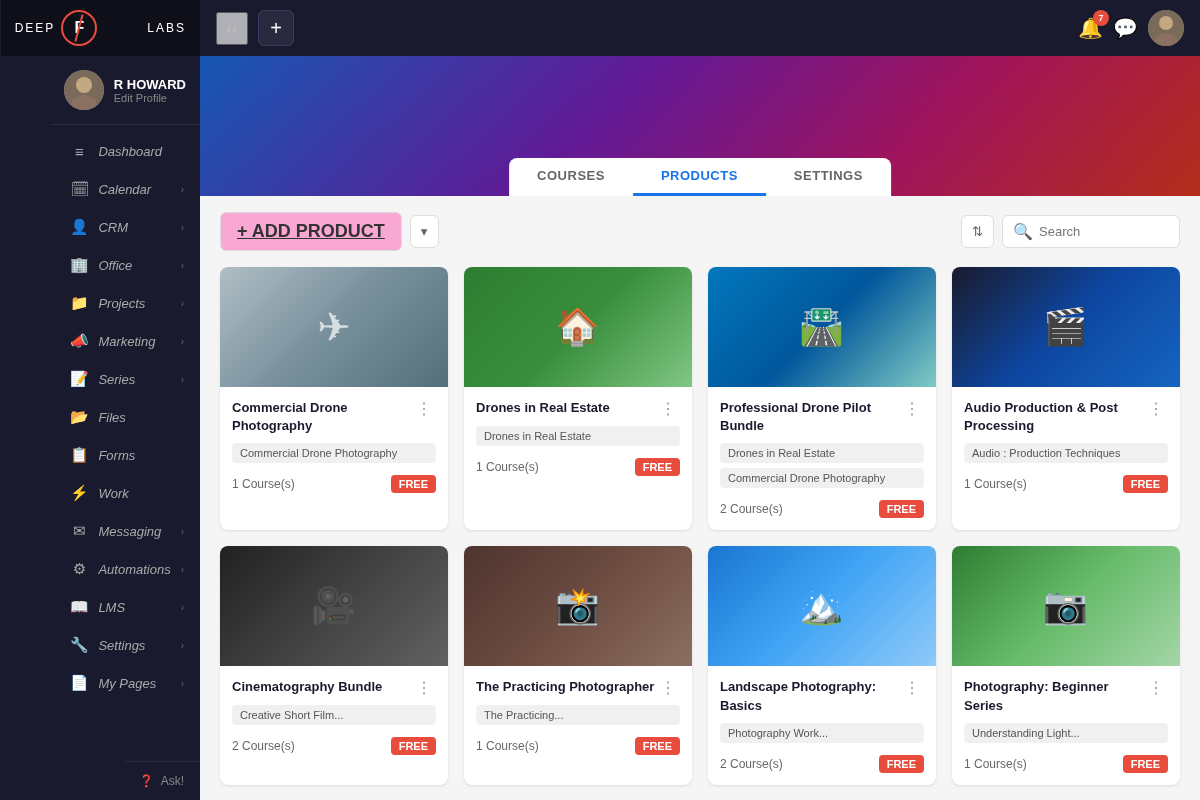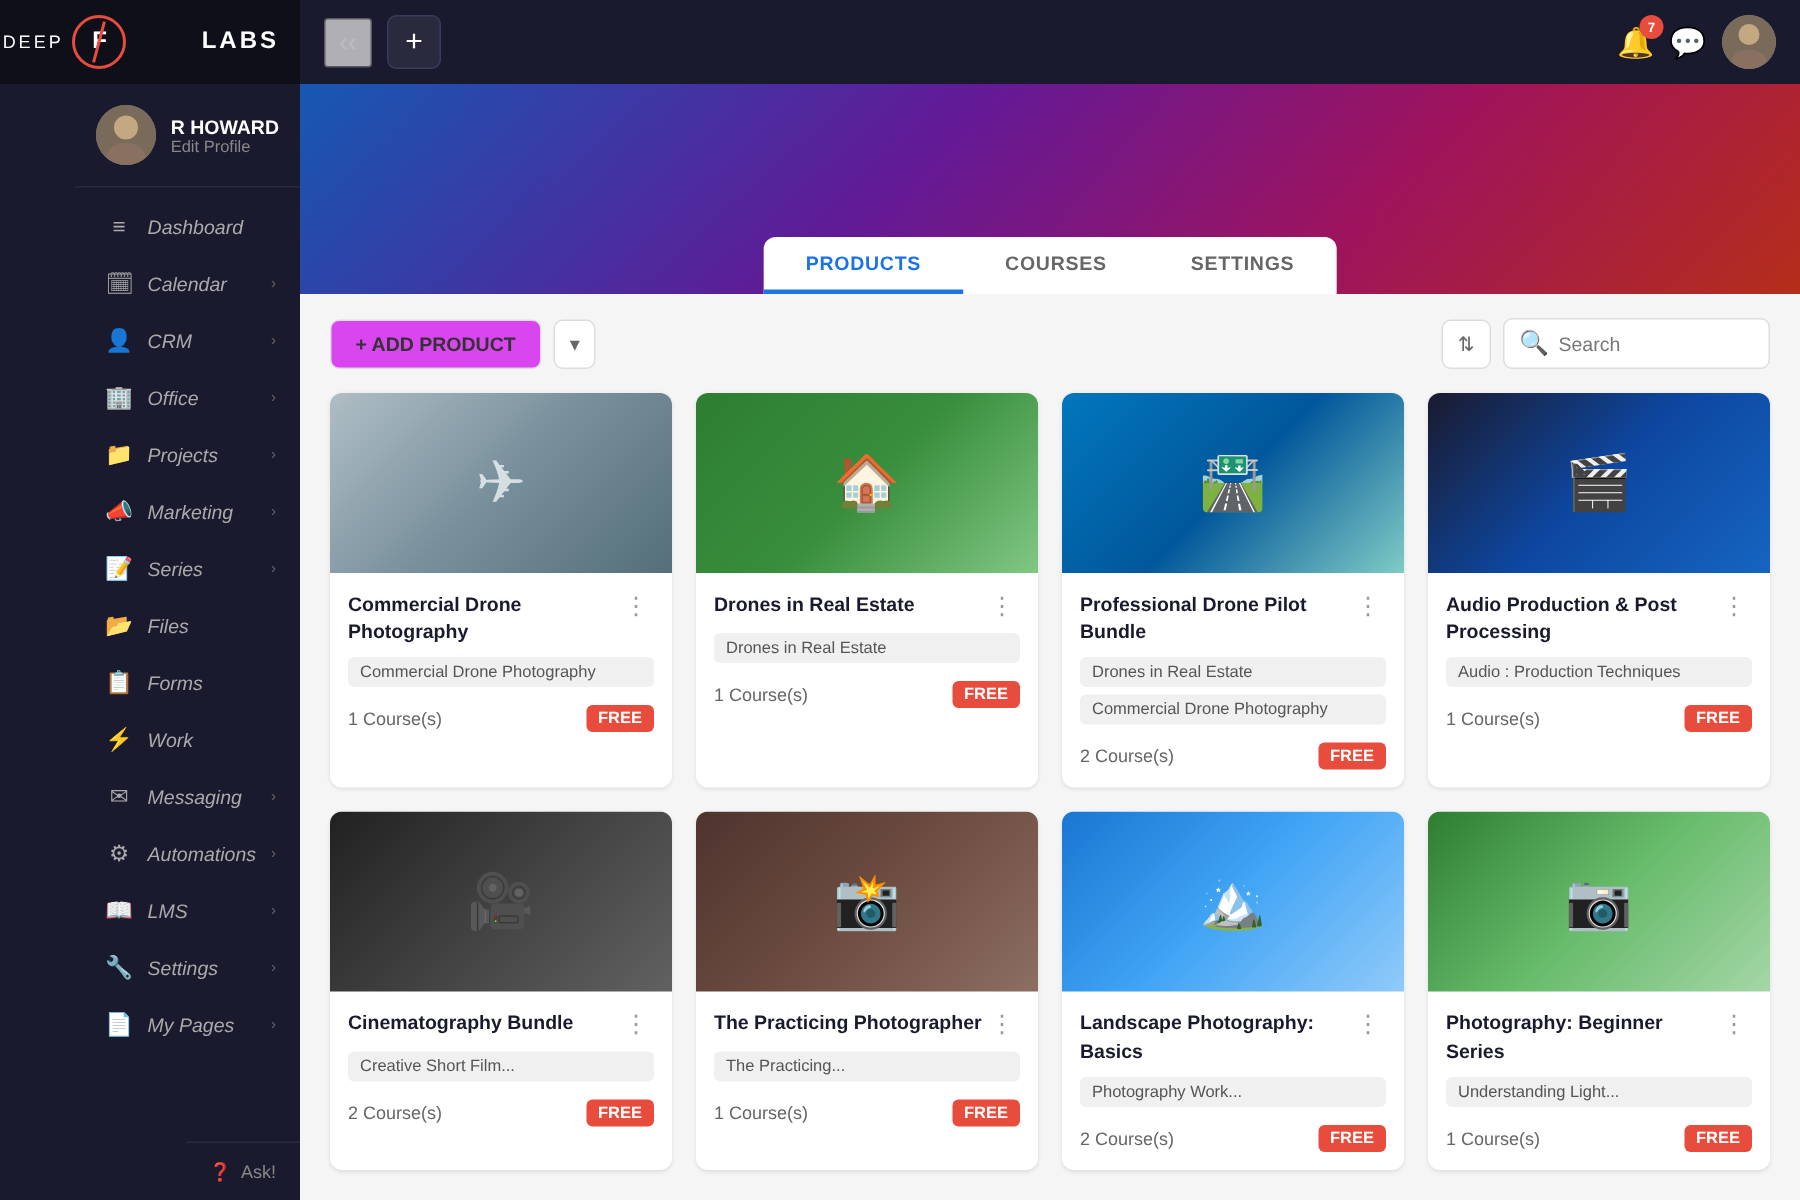--- a/index.html
+++ b/index.html
@@ -33,21 +33,21 @@
       display: flex; align-items: center; justify-content: center;
       position: relative;
     }
     .logo-icon-f { color: #fff; font-size: 16px; font-weight: bold; }
     .logo-slash {
       position: absolute;
       width: 2px; height: 28px;
       background: #e74c3c;
       transform: rotate(15deg);
     }
-    .logo-text-labs { color: #fff; font-size: 16px; font-weight: 700; letter-spacing: 2px; padding-left: 44px; }
+    .logo-text-labs { color: #fff; font-size: 12px; font-weight: 400; letter-spacing: 2px; padding-left: 44px; }
 
     .user-profile {
       display: flex;
       align-items: center;
       padding: 14px;
       border-bottom: 1px solid #2a2a3e;
       gap: 10px;
     }
     .user-avatar-small {
       width: 40px; height: 40px;
@@ -198,27 +198,28 @@
       align-items: center;
       justify-content: space-between;
       margin-bottom: 16px;
     }
     .toolbar-left { display: flex; align-items: center; gap: 8px; }
     .btn-add-product {
       display: flex;
       align-items: center;
       gap: 6px;
       padding: 8px 16px;
-      background: #d946ef;
+      background: #f9a8d4;
       border: 1px solid #ddd;
       border-radius: 6px;
-      font-size: 13px;
+      font-size: 18px;
       font-weight: 600;
       cursor: pointer;
       color: #333;
+      text-decoration: underline;
     }
     .btn-dropdown {
       padding: 8px 10px;
       background: #fff;
       border: 1px solid #ddd;
       border-radius: 6px;
       cursor: pointer;
       color: #666;
     }
     .toolbar-right { display: flex; align-items: center; gap: 8px; }
@@ -513,22 +514,22 @@
         <rect width="36" height="36" fill="#7a6a5a" rx="18"></rect>
         <circle cx="18" cy="13" r="7" fill="#c4a882"></circle>
         <ellipse cx="18" cy="32" rx="12" ry="9" fill="#8a7060"></ellipse>
       </svg>
     </div>
   </div>
 
   <div class="hero">
     <div class="hero-bg"></div>
     <div class="hero-tabs">
+      <div class="hero-tab">COURSES</div>
       <div class="hero-tab active">PRODUCTS</div>
-      <div class="hero-tab">COURSES</div>
       <div class="hero-tab">SETTINGS</div>
     </div>
   </div>
 
   <div class="content">
     <div class="toolbar">
       <div class="toolbar-left">
         <button class="btn-add-product">
           <span>+ ADD PRODUCT</span>
         </button>

